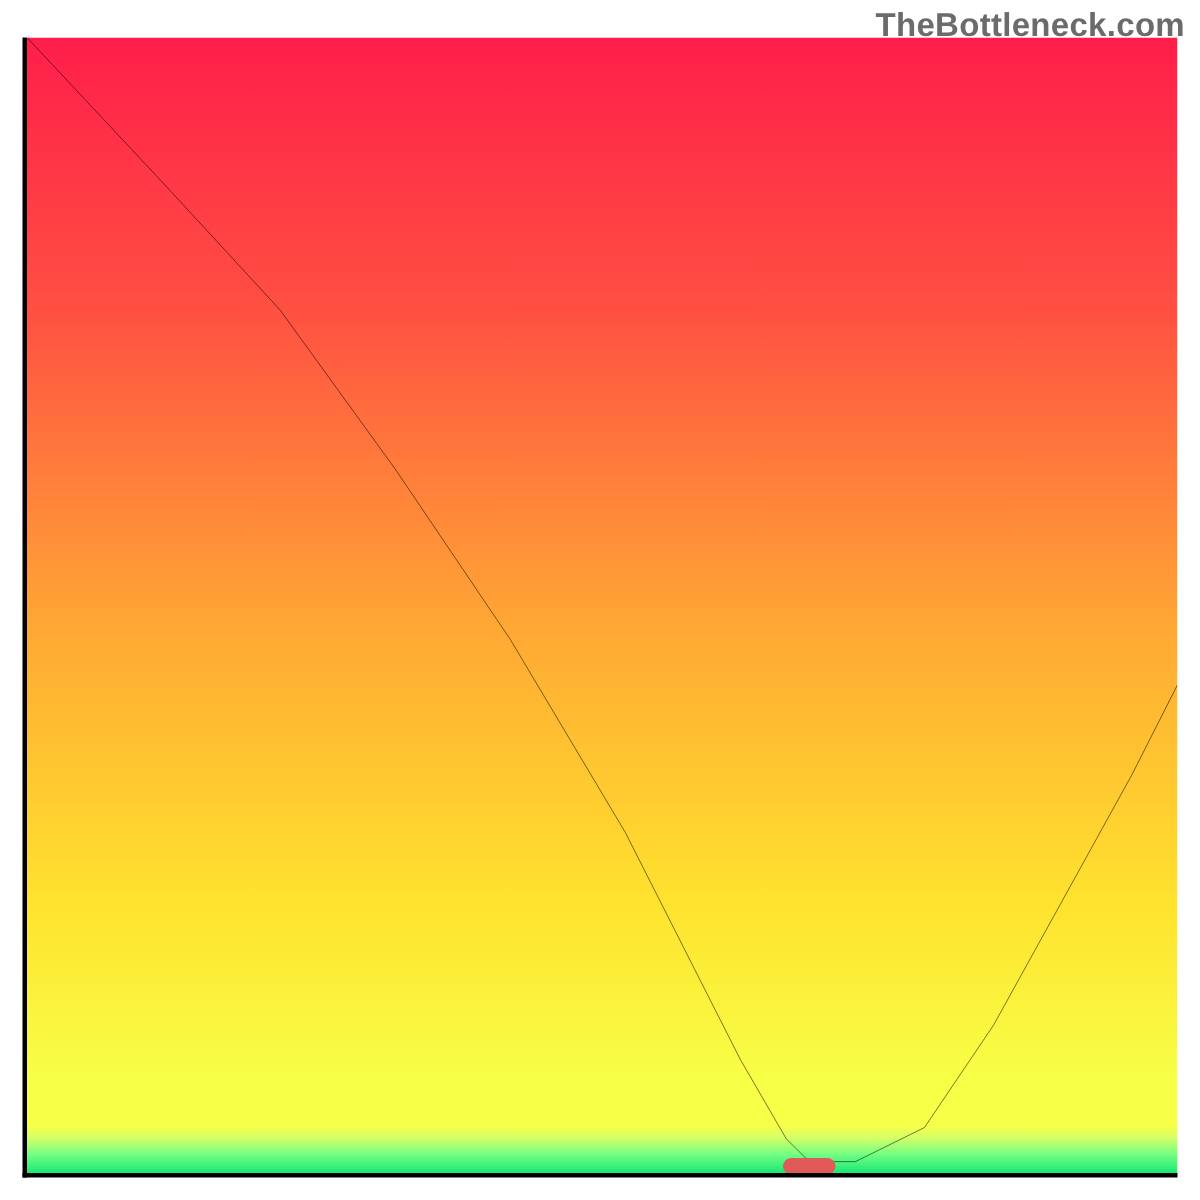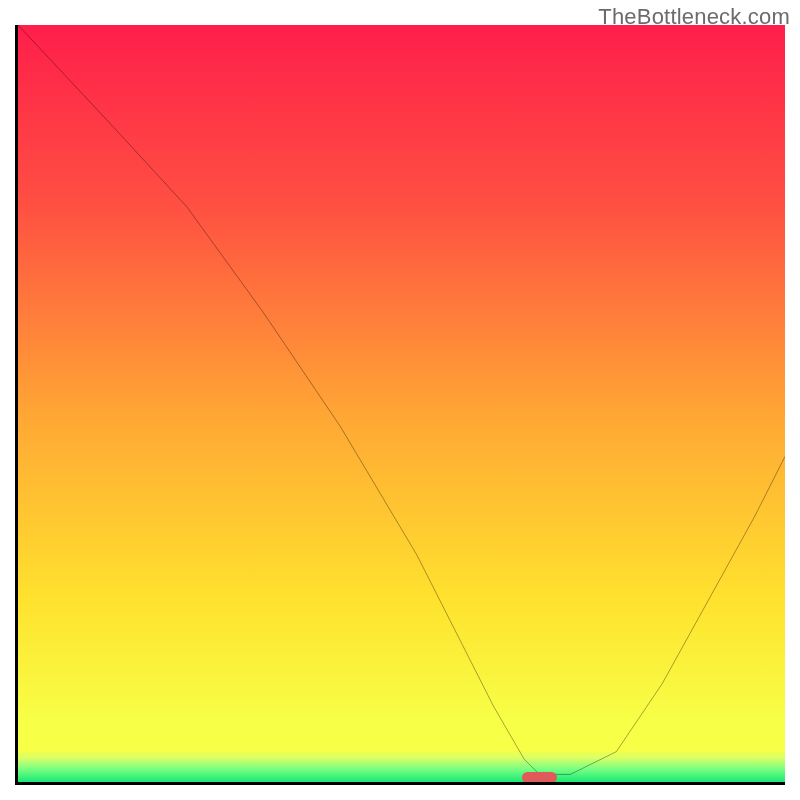--- a/index.html
+++ b/index.html
@@ -14,21 +14,21 @@
   .container {
     position: relative;
     width: 800px;
     height: 800px;
   }
   .watermark {
     position: absolute;
     top: 4px;
     right: 10px;
     font-size: 22px;
-    font-weight: 400;
+    font-weight: 700;
     color: #6b6b6b;
     letter-spacing: 0.2px;
     z-index: 20;
     user-select: none;
   }
   .plot {
     position: absolute;
     left: 15px;
     top: 25px;
     width: 770px;

